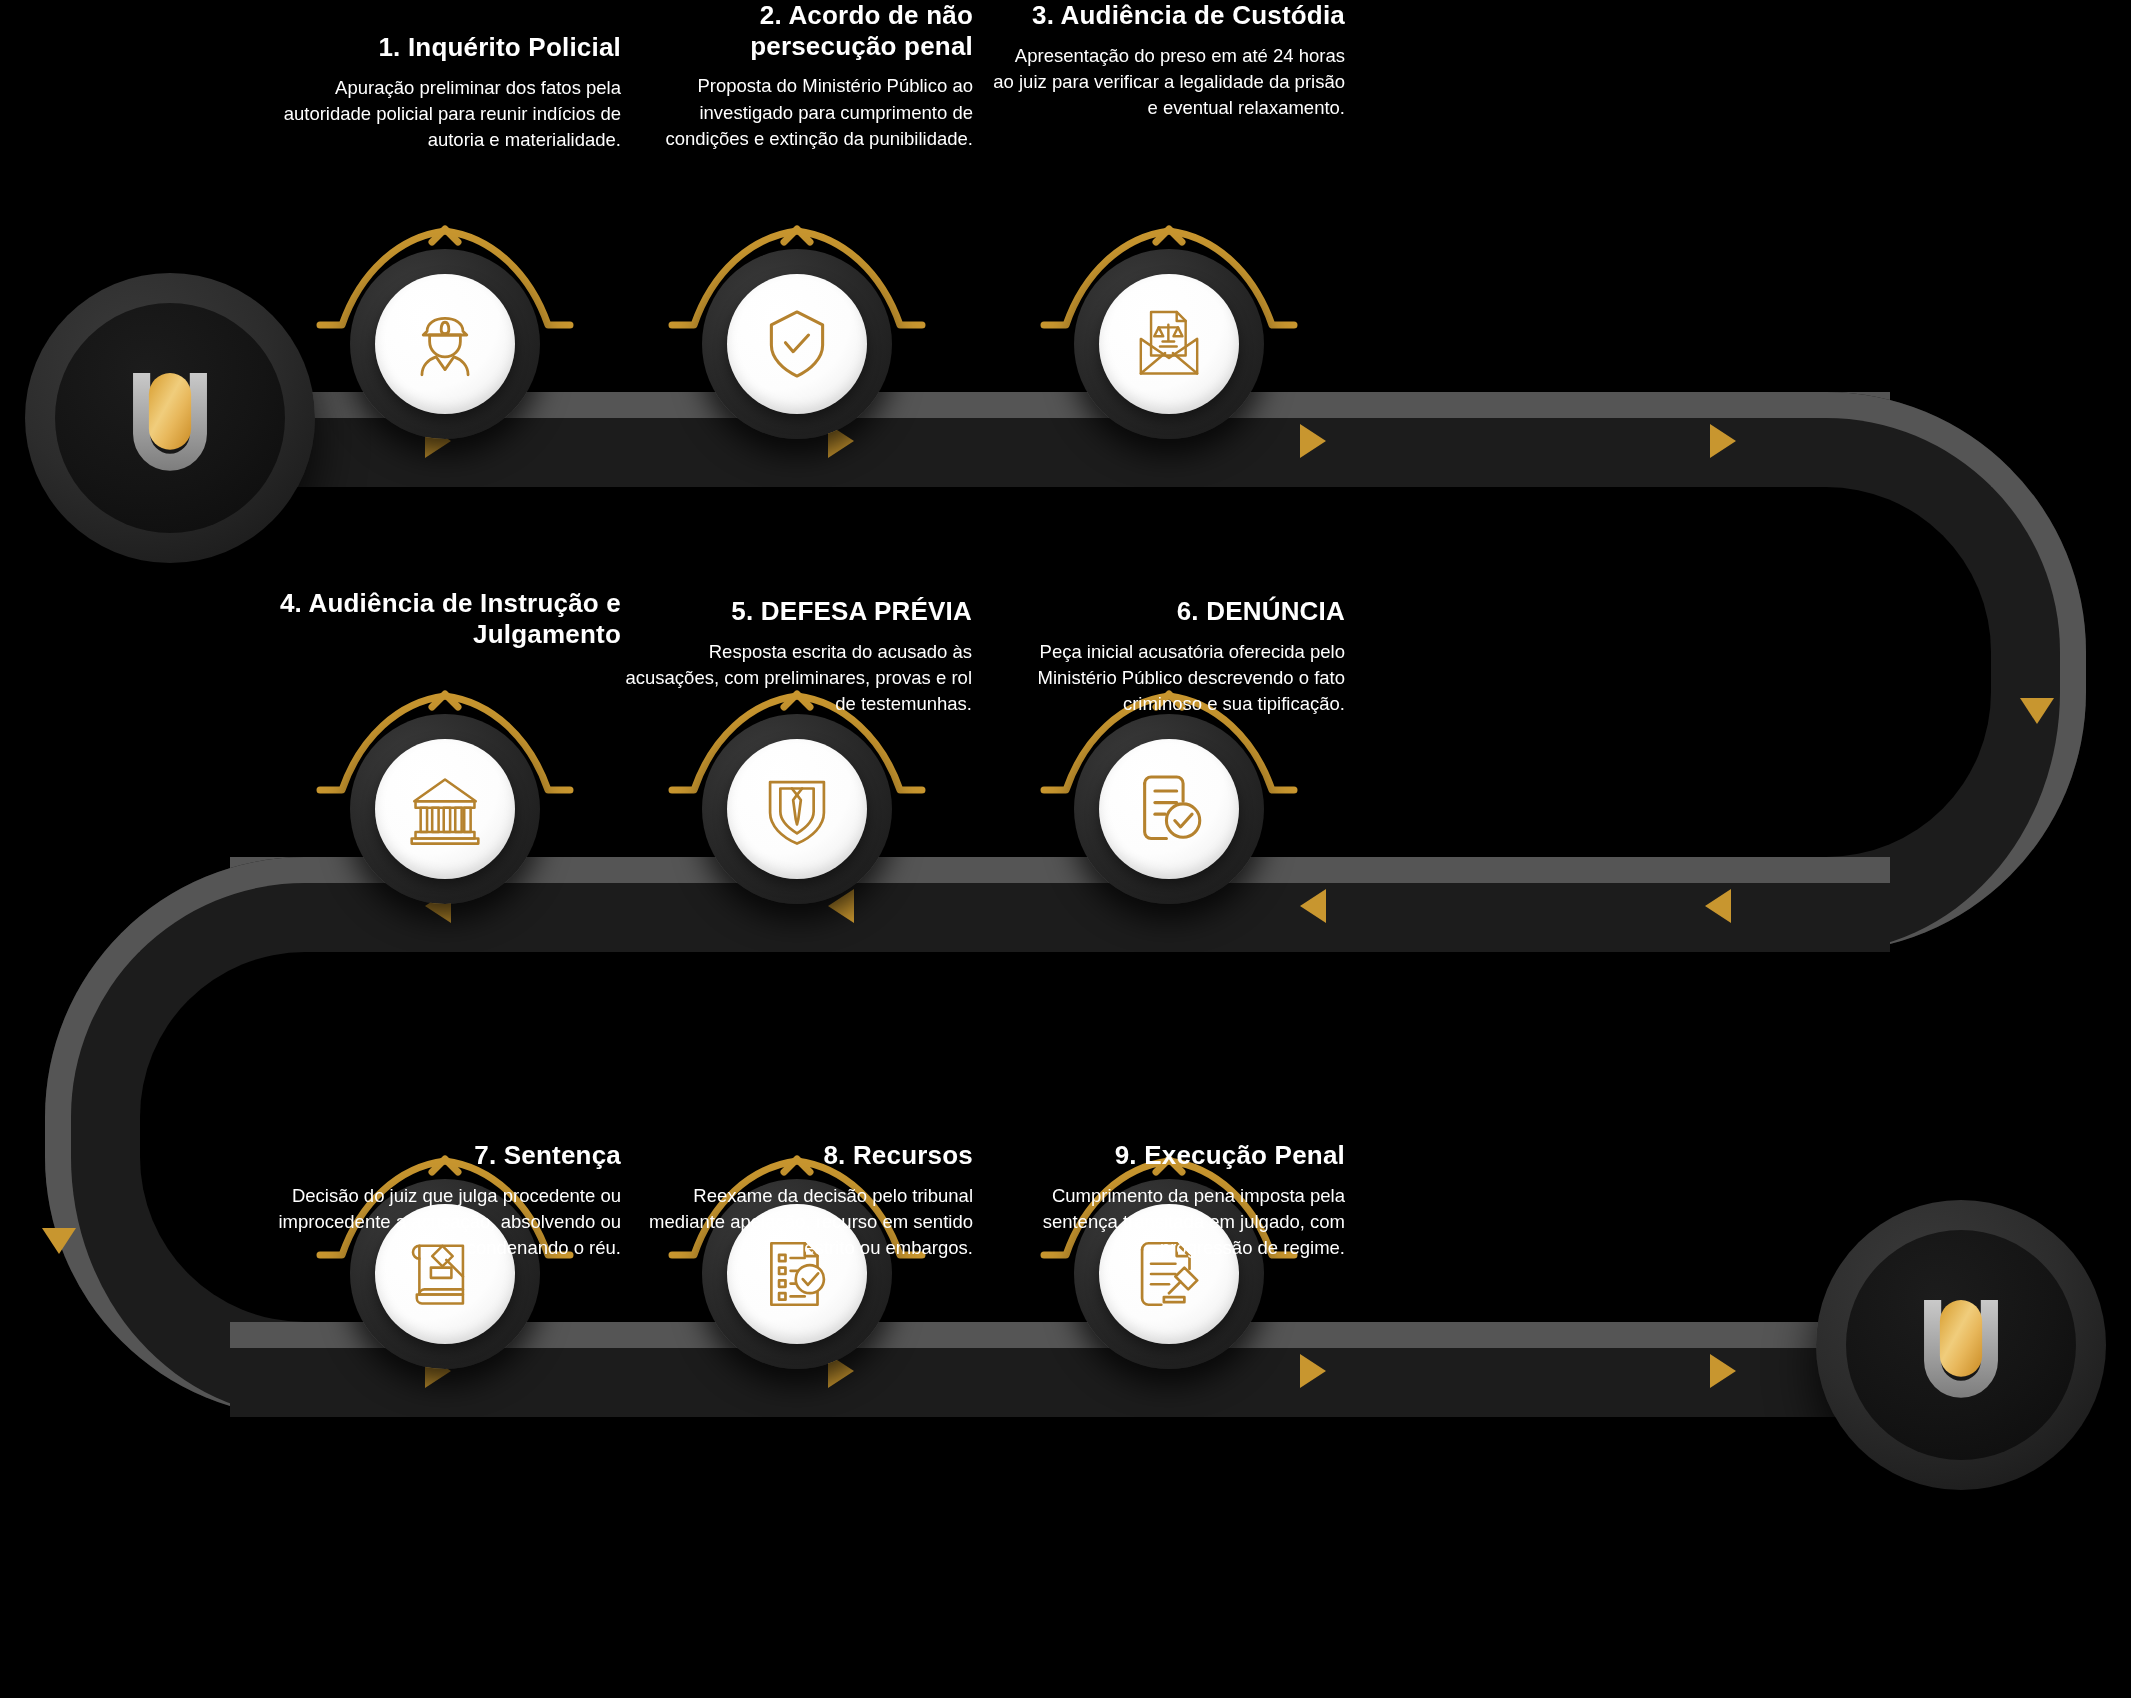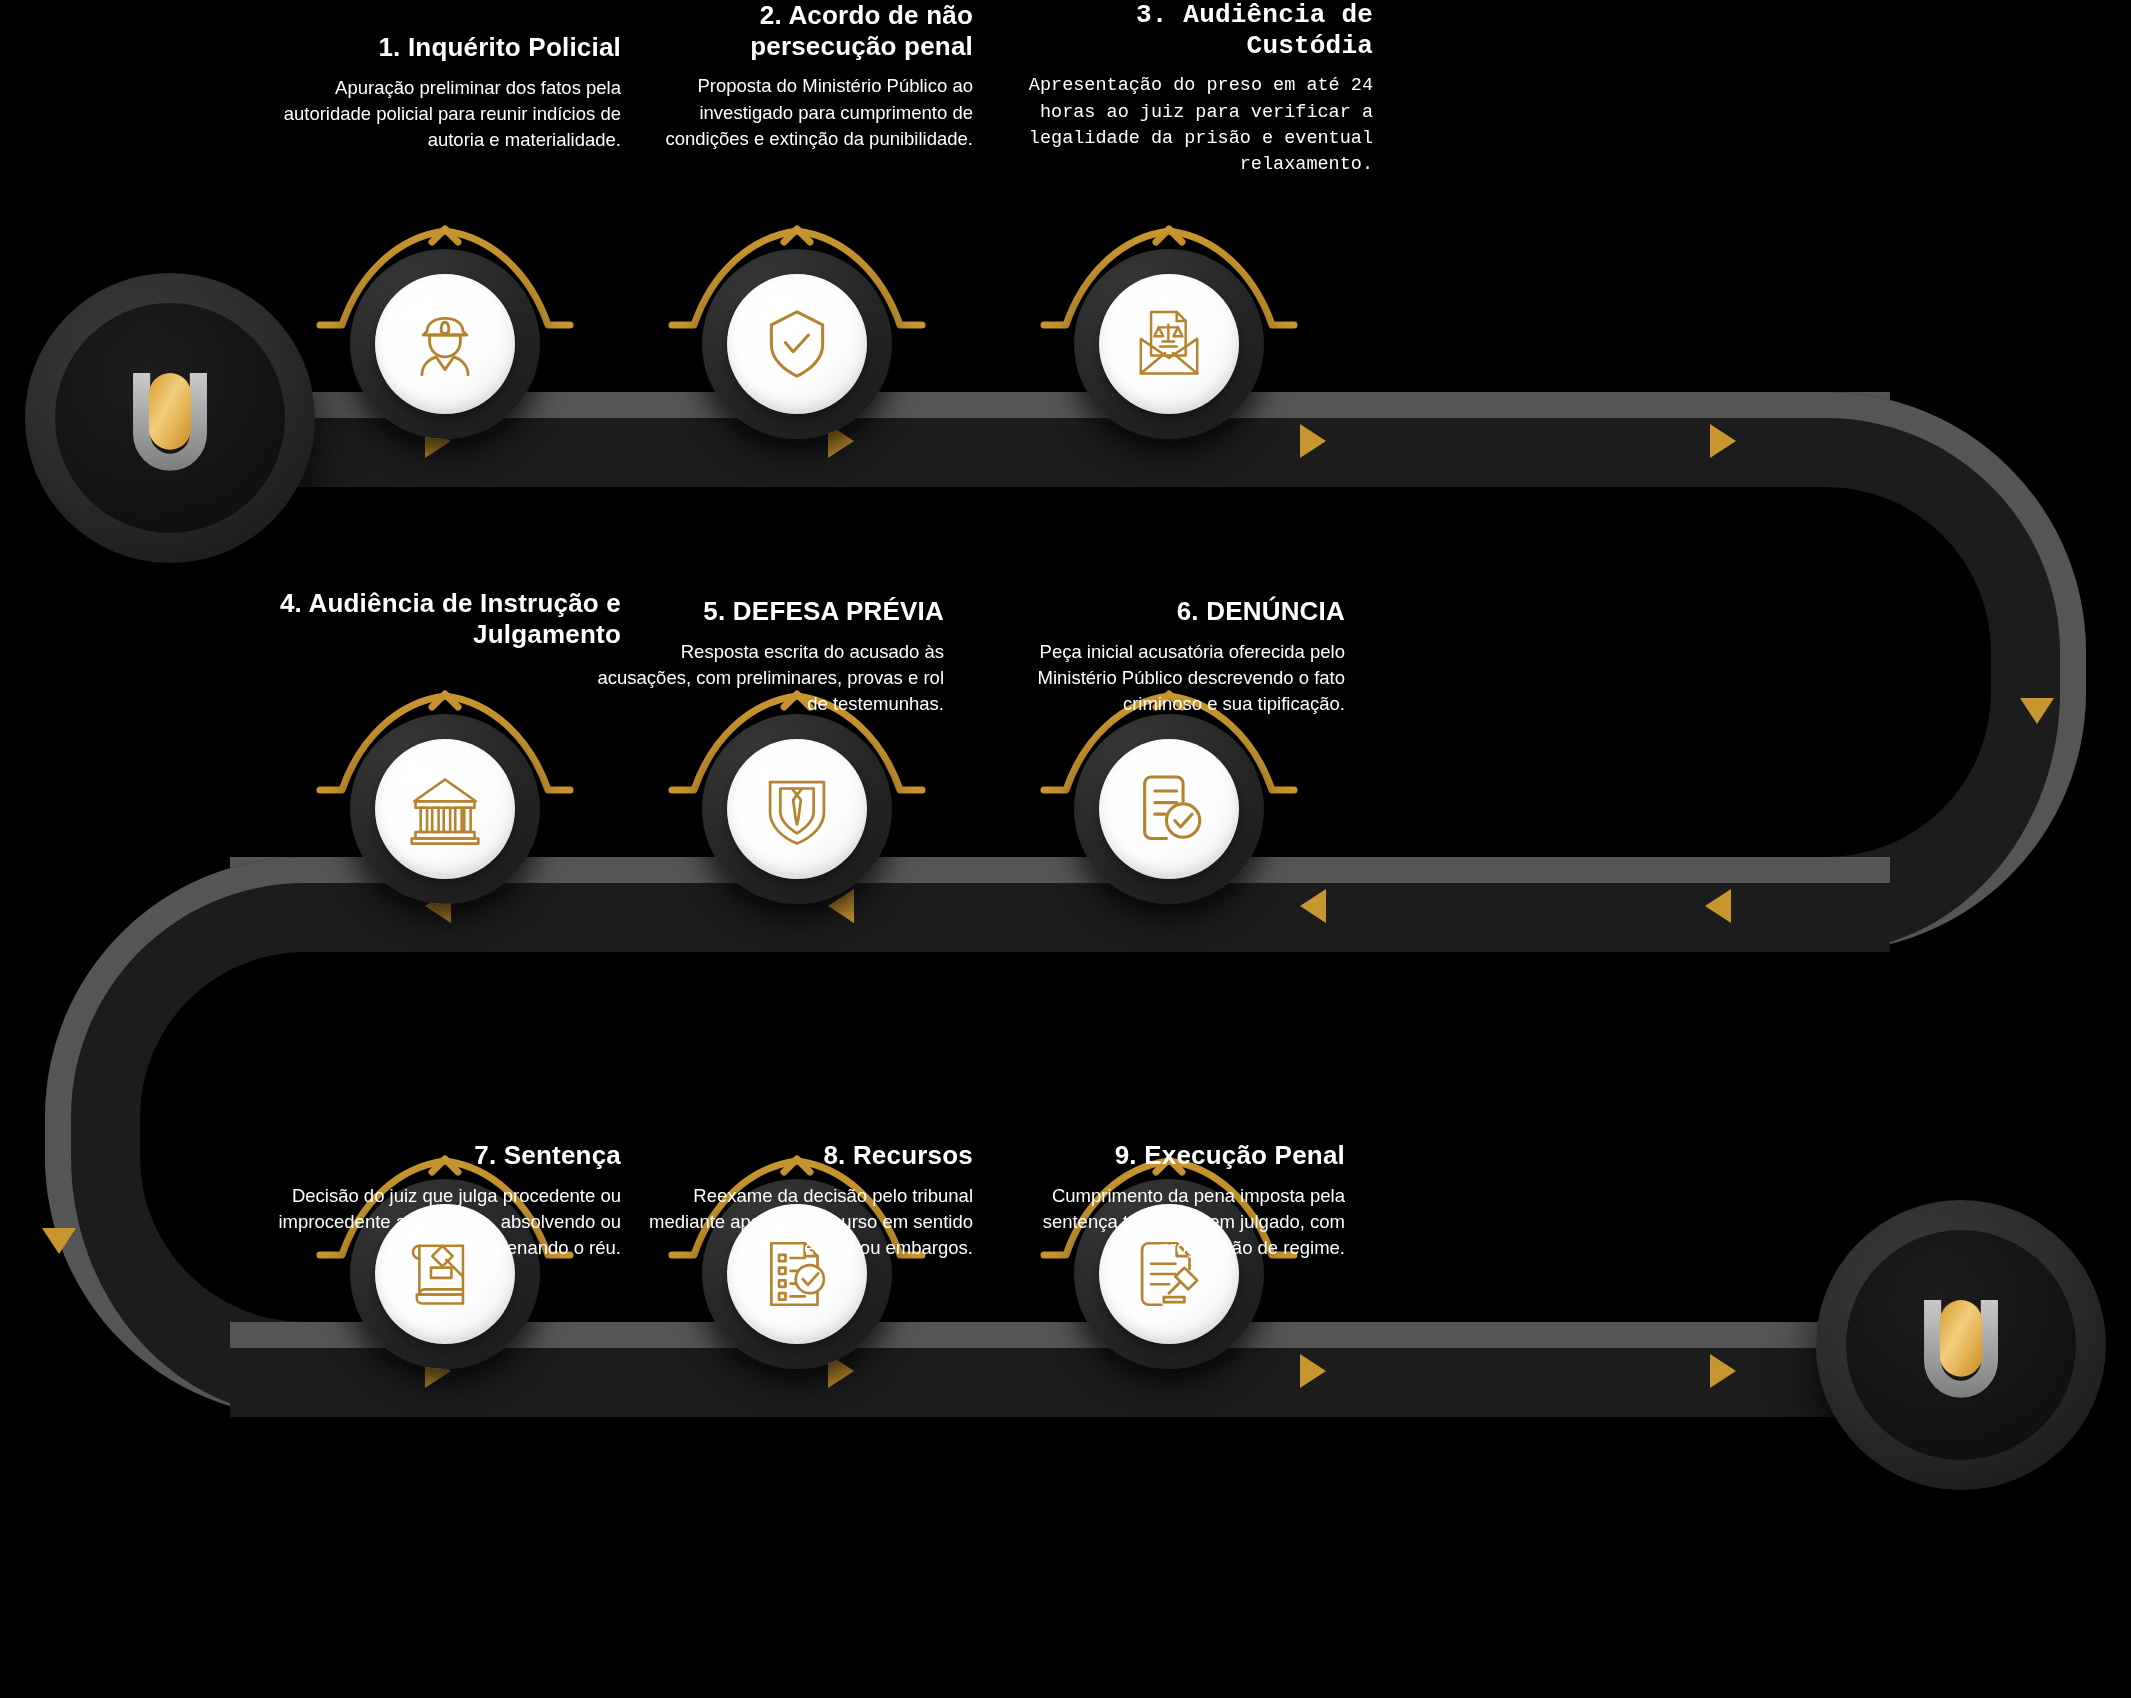--- a/index.html
+++ b/index.html
@@ -340,30 +340,30 @@
   <div class="block" style="left:269px; top:32px;">
     <div class="b-title">1. Inquérito Policial</div>
     <div class="b-desc">Apuração preliminar dos fatos pela autoridade policial para reunir indícios de autoria e materialidade.</div>
   </div>
 
   <div class="block" style="left:621px; top:0px;">
     <div class="b-title">2. Acordo de não persecução penal</div>
     <div class="b-desc">Proposta do Ministério Público ao investigado para cumprimento de condições e extinção da punibilidade.</div>
   </div>
 
-  <div class="block" style="left:1021px; top:0px;font-family:Liberation Mono, monospace;">
+  <div class="block" style="left:993px; top:0px;">
     <div class="b-title">3. Audiência de Custódia</div>
     <div class="b-desc">Apresentação do preso em até 24 horas ao juiz para verificar a legalidade da prisão e eventual relaxamento.</div>
   </div>
 
   <div class="block" style="left:269px; top:588px;">
     <div class="b-title">4. Audiência de Instrução e Julgamento</div>
   </div>
 
-  <div class="block" style="left:592px; top:596px;">
+  <div class="block" style="left:620px; top:596px;">
     <div class="b-title">5. DEFESA PRÉVIA</div>
     <div class="b-desc">Resposta escrita do acusado às acusações, com preliminares, provas e rol de testemunhas.</div>
   </div>
 
   <div class="block" style="left:993px; top:596px;">
     <div class="b-title">6. DENÚNCIA</div>
     <div class="b-desc">Peça inicial acusatória oferecida pelo Ministério Público descrevendo o fato criminoso e sua tipificação.</div>
   </div>
 
   <div class="block" style="left:269px; top:1140px;">

